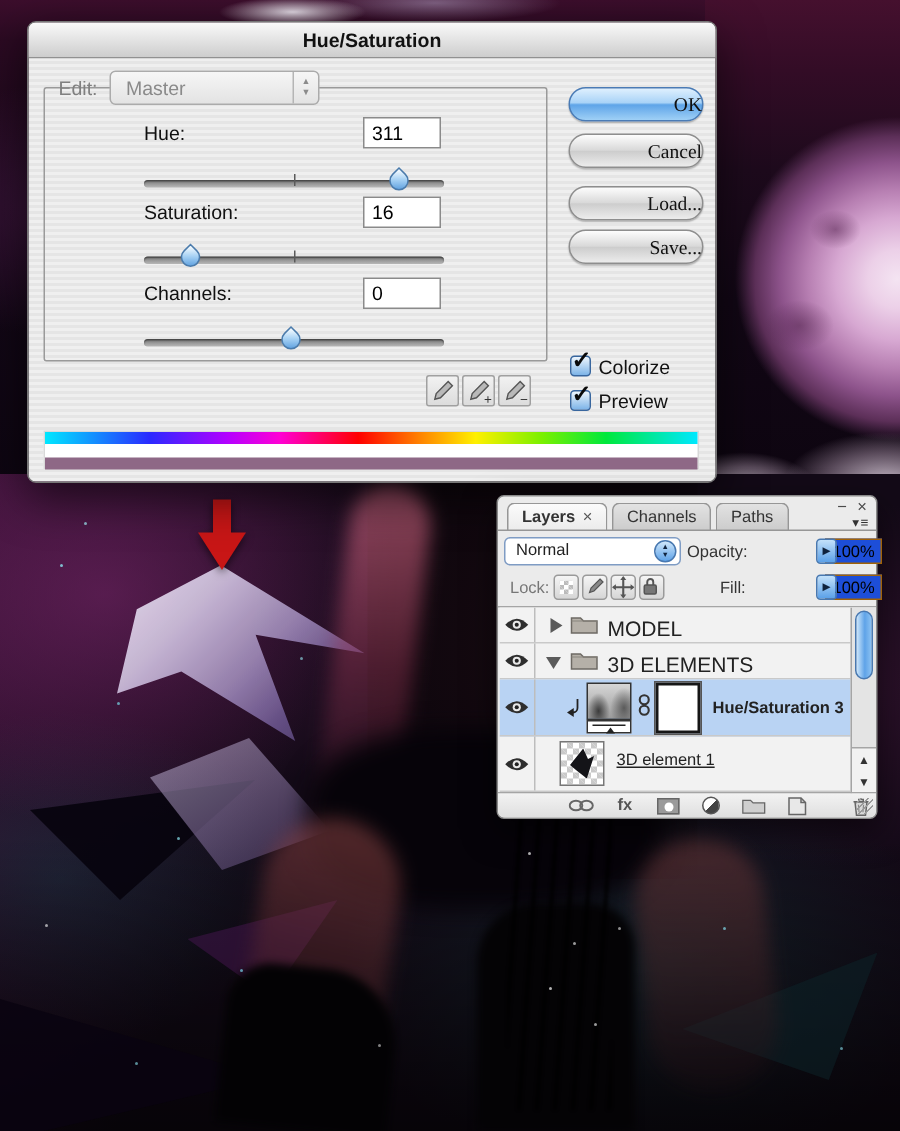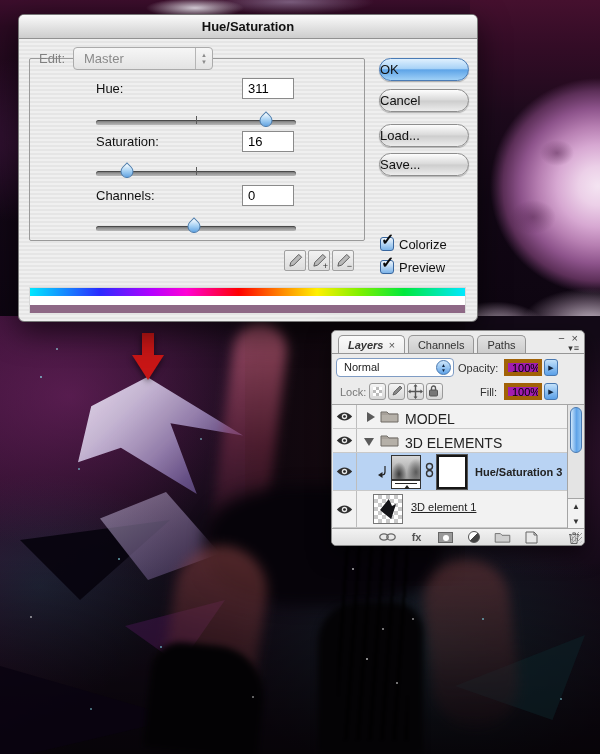--- a/index.html
+++ b/index.html
@@ -111,21 +111,21 @@
   .slider { position:absolute; left:77px; width:200px; height:13px; }
   .slider .track { position:absolute; left:0; right:0; top:4px; height:5px; border-radius:3px;
     background:linear-gradient(#767676,#b8b8b8); box-shadow:inset 0 1px 1px rgba(0,0,0,.45); }
   .slider .tick { position:absolute; left:50%; top:0; width:1px; height:8px; background:#5a5a5a; }
   .slider .thumb { position:absolute; top:-2px; width:13px; height:13px;
     transform:translateX(-50%) rotate(45deg); border:1px solid #4a7bac;
     border-radius:0 50% 50% 50%;
     background:linear-gradient(135deg,#eaf5fd 10%,#a8d2f4 45%,#5c9fdf 90%); }
   .mac-btn { position:absolute; left:360px; width:90px; height:23px; border-radius:12px;
     border:1px solid #8e8e8e; background:linear-gradient(#fdfdfd,#d9d9d9 48%,#cdcdcd 52%,#ececec);
-    text-align:left; line-height:21px; font-size:13px; box-shadow:0 1px 1px rgba(0,0,0,.25); cursor:default; }
+    text-align:right; line-height:21px; font-size:13px; box-shadow:0 1px 1px rgba(0,0,0,.25); cursor:default;font-family:Liberation Serif, serif; }
   .mac-btn.primary { border-color:#4a7bb5;
     background:linear-gradient(#dff0fe 0%,#a9d3f7 45%,#5ea4e8 52%,#9fd0f6 100%); }
   .dropper-row { position:absolute; left:265px; top:235px; display:flex; gap:2px; }
   .dropper-btn { width:22px; height:21px; border:1px solid #a0a0a0; border-radius:2px;
     background:linear-gradient(#f2f2f2,#dcdcdc); position:relative; }
   .dropper-btn svg { position:absolute; left:3px; top:2px; }
   .dropper-sign { position:absolute; right:1px; bottom:-1px; font-size:9px; color:#333; }
   .cb-row { position:absolute; left:361px; height:16px; }
   .cb-box { position:absolute; left:0; top:0; width:14px; height:14px; border:1px solid #38669e;
     border-radius:3px; background:linear-gradient(#eef6fd,#7db4e8); }
@@ -140,33 +140,33 @@
 
   
   .panel { position:absolute; left:331px; top:330px; width:254px; height:216px;
     background:#ebebeb; border:1px solid #8a8a8a; border-radius:5px;
     box-shadow:0 8px 22px rgba(0,0,0,.55); font-size:11px; color:#222; }
   .pnl-winctl { position:absolute; top:2px; right:6px; display:flex; gap:7px; color:#4a4a4a;
     font-size:11px; line-height:11px; }
   .pnl-tabs { position:absolute; left:6px; top:4px; height:19px; display:flex; gap:3px; }
   .pnl-tab { height:19px; padding:0 9px; border:1px solid #969696; border-bottom:none;
     border-radius:5px 5px 0 0; line-height:18px; background:linear-gradient(#e2e2e2,#cbcbcb); color:#333; }
-  .pnl-tab.active { background:linear-gradient(#fbfbfb,#ebebeb); font-weight:bold;font-style:italic; }
+  .pnl-tab.active { background:linear-gradient(#fbfbfb,#ebebeb); font-weight:bold; }
   .pnl-tab .tab-close { margin-left:5px; color:#555; font-weight:normal; }
   .pnl-menu { position:absolute; right:4px; top:12px; font-size:9px; color:#333; letter-spacing:1px; }
   .pnl-tabline { position:absolute; left:0; right:0; top:22px; height:1px; background:#969696; }
   .blend-dd { position:absolute; left:4px; top:27px; width:118px; height:19px; background:#fff;
     border:1px solid #7f9cc4; border-radius:4px; line-height:17px; padding-left:7px; }
   .blend-stepper { position:absolute; right:2px; top:1px; width:15px; height:15px; border-radius:8px;
     background:linear-gradient(#cfe7fb,#5fa3e8); border:1px solid #4878b0;
     display:flex; flex-direction:column; align-items:center; justify-content:center;
     font-size:5px; line-height:5px; color:#10233d; }
   .mini-label { position:absolute; color:#333; }
-  .mini-field { position:absolute; width:38px; height:17px; background:#a21caf; border:4px solid #a16207;
-    font-family:"Liberation Sans",sans-serif; font-size:11px; padding-left:4px; }
+  .mini-field { position:absolute; width:38px; height:17px; background:#1d4ed8; border:1px solid #a16207;
+    font-family:"Liberation Sans",sans-serif; font-size:11px; padding-left:4px;margin-left:46px; }
   .mini-arrow { position:absolute; width:14px; height:17px; border:1px solid #4878b0; border-radius:3px;
     background:linear-gradient(#c3e1fa,#5aa0e8); color:#10233d; font-size:7px; text-align:center; line-height:16px; }
   .lock-btn { position:absolute; top:52px; width:17px; height:17px; border:1px solid #9a9a9a; border-radius:3px;
     background:linear-gradient(#f5f5f5,#d6d6d6); }
   .lock-checker { position:absolute; inset:3px; background:#fff;
     background-image:linear-gradient(45deg,#bbb 25%,transparent 25%,transparent 75%,#bbb 75%),
       linear-gradient(45deg,#bbb 25%,transparent 25%,transparent 75%,#bbb 75%);
     background-size:6px 6px; background-position:0 0,3px 3px; }
   .pnl-divider { position:absolute; left:0; right:0; top:73px; height:1px; background:#a5a5a5; }
   .layer-list { position:absolute; left:1px; top:74px; width:251px; height:124px; background:#f2f2f2; overflow:hidden; }

